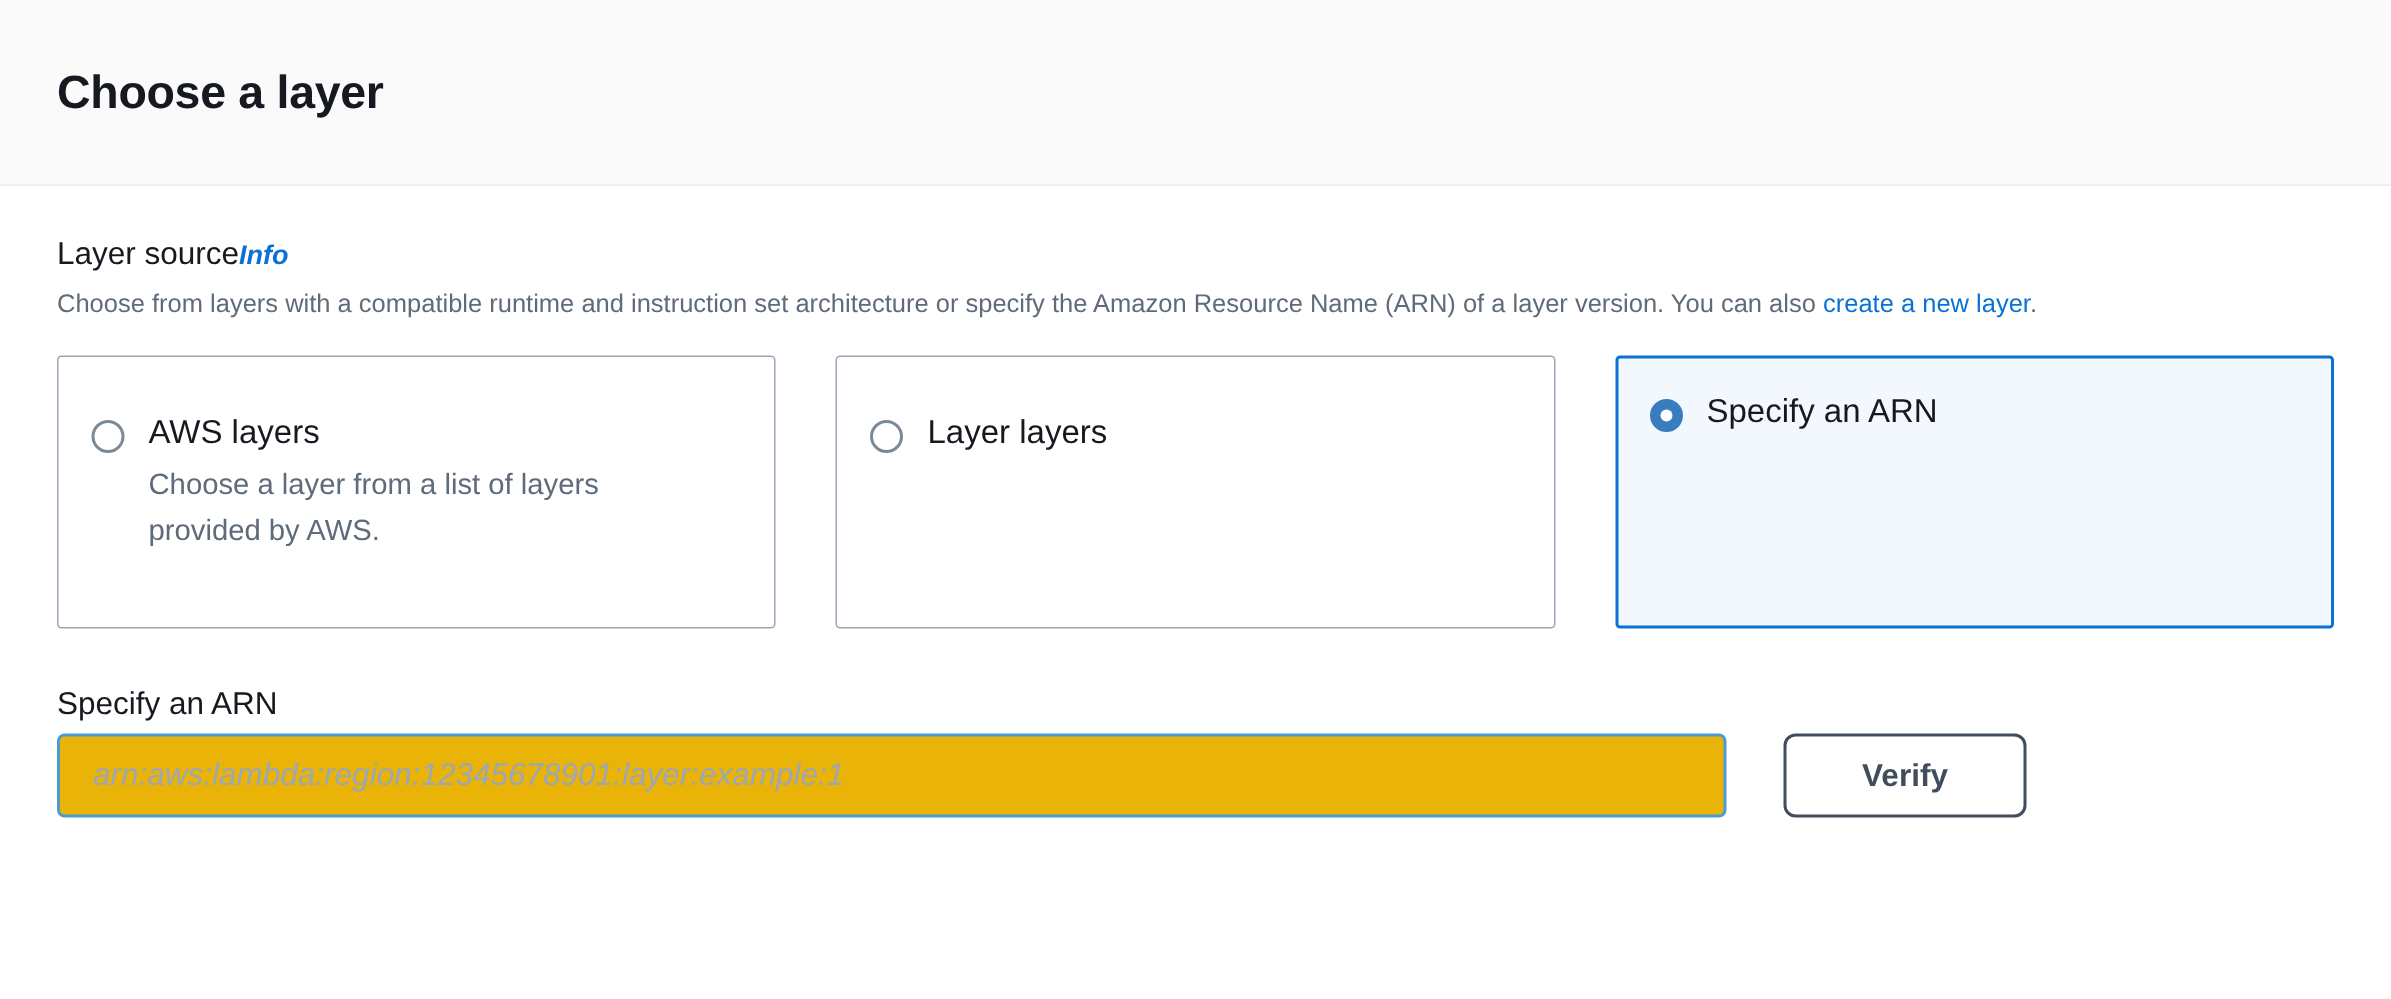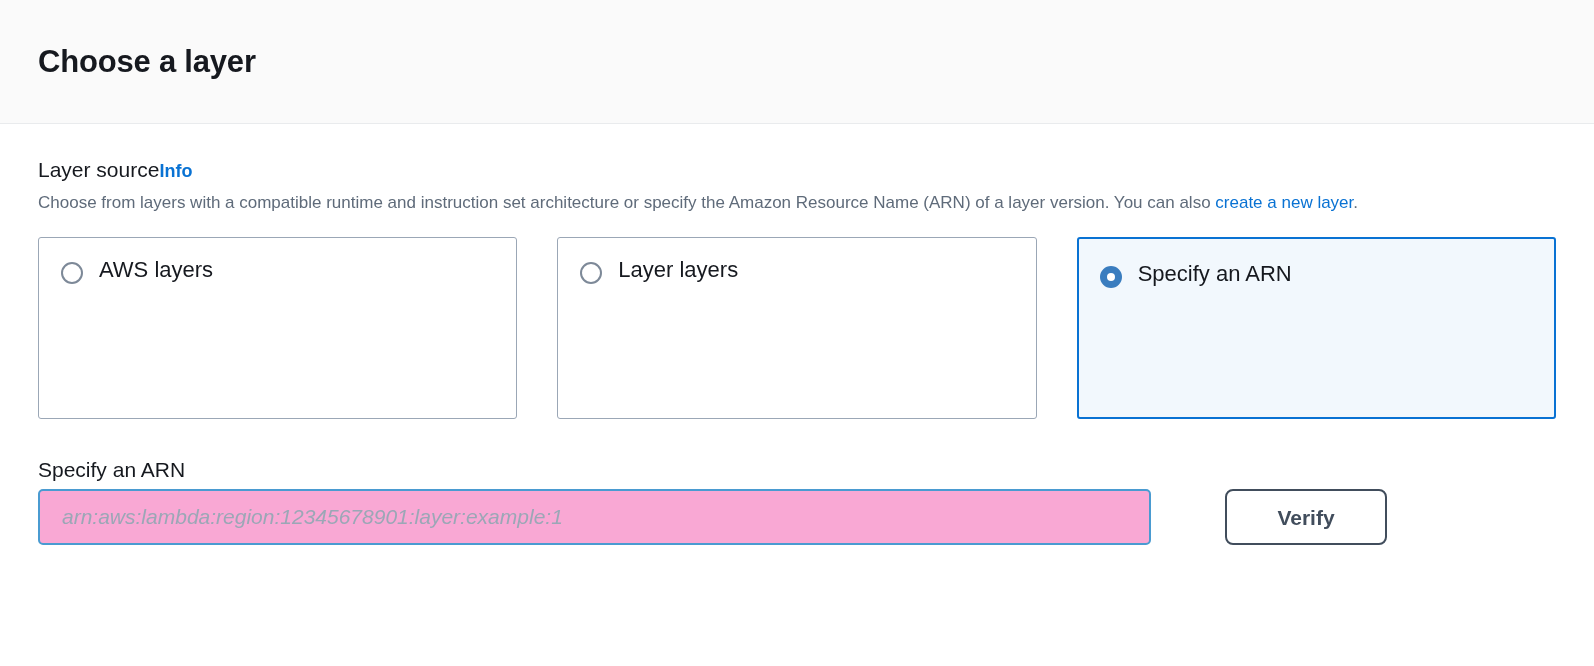--- a/index.html
+++ b/index.html
@@ -61,20 +61,21 @@
     font-weight: 400;
     color: #16191f;
     line-height: 1.25;
   }
   .info-link {
     font-size: 18px;
     font-weight: 700;
     color: #0972d3;
     text-decoration: none;
     cursor: pointer;
+    font-style: italic;
   }
   .field-description {
     font-size: 17px;
     line-height: 1.58;
     color: #5f6b7a;
     max-width: 1450px;
     margin: 0 0 20px 0;
   }
   .inline-link {
     color: #0972d3;
@@ -87,21 +88,21 @@
     display: flex;
     gap: 40px;
     margin-bottom: 38px;
   }
   .tile {
     flex: 1 1 0;
     min-width: 0;
     background: #ffffff;
     border: 1px solid #9ba7b6;
     border-radius: 3px;
-    padding: 18px 20px 22px 22px;
+    padding: 36px 20px 22px 22px;
     min-height: 182px;
     cursor: pointer;
     display: flex;
     gap: 16px;
     align-items: flex-start;
   }
   .tile.selected {
     background: #f2f8fd;
     border: 2px solid #0972d3;
     padding: 21px 19px 21px 21px;
@@ -167,21 +168,21 @@
   .arn-row {
     display: flex;
     align-items: flex-start;
     gap: 38px;
   }
   .arn-input {
     width: 1113px;
     height: 56px;
     border: 2px solid #4a9bd1;
     border-radius: 5px;
-    background: #f9a8d4;
+    background: #eab308;
     font-family: "Liberation Sans", "DejaVu Sans", sans-serif;
     font-size: 21px;
     font-style: italic;
     color: #16191f;
     padding: 0 12px 0 22px;
     outline: none;
   }
   .arn-input::placeholder {
     color: #9ba7b6;
     font-style: italic;
@@ -194,21 +195,20 @@
     padding: 0 16px;
     background: #ffffff;
     border: 2px solid #414d5c;
     border-radius: 8px;
     color: #414d5c;
     font-family: "Liberation Sans", "DejaVu Sans", sans-serif;
     font-size: 21px;
     font-weight: 700;
     cursor: pointer;
     line-height: 1;
-    margin-left: 36px;
   }
 </style>
 </head>
 <body>
 
 <div class="modal">
 
   <div class="modal-header">
     <h1 class="modal-title">Choose a layer</h1>
   </div>
@@ -221,20 +221,21 @@
     </div>
 
     <p class="field-description"><span>Choose from layers with a compatible runtime and instruction set architecture or specify the Amazon Resource Name (ARN) of a layer version. You can also </span><a class="inline-link" href="#">create a new layer</a><span>.</span></p>
 
     <div class="tile-row">
 
       <div class="tile">
         <span class="radio"></span>
         <div class="tile-text">
           <div class="tile-title">AWS layers</div>
+          <div class="tile-desc">Choose a layer from a list of layers provided by AWS.</div>
         </div>
       </div>
 
       <div class="tile">
         <span class="radio"></span>
         <div class="tile-text">
           <div class="tile-title">Layer layers</div>
         </div>
       </div>
 

